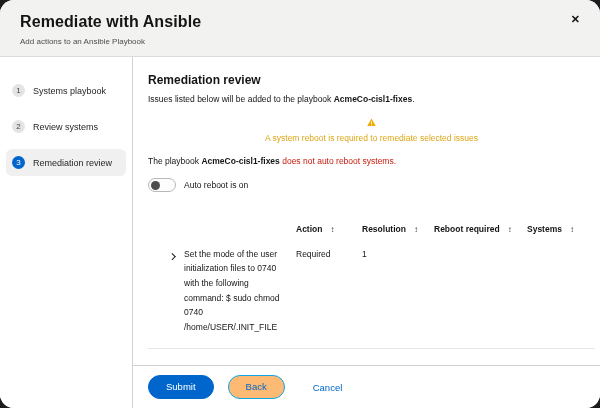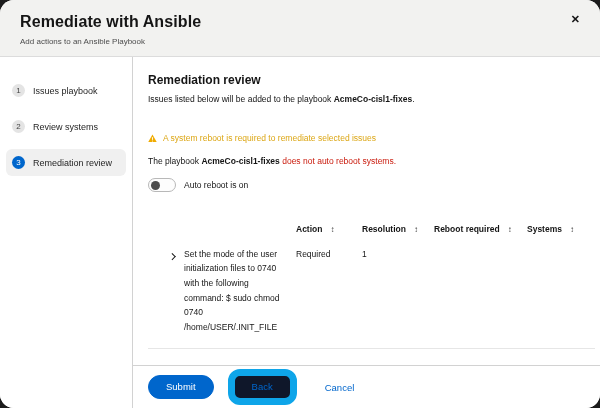--- a/index.html
+++ b/index.html
@@ -56,21 +56,21 @@
   .wizard-step.active .step-num { background: #0066cc; color: #fff; }
   .step-label { font-size: 9px; color: #1f1f1f; white-space: nowrap; }
   
   .main-col { flex: 1; display: flex; flex-direction: column; min-width: 0; }
   .main-content { flex: 1; padding: 16px 5px 0 15px; overflow: hidden; }
   .review-heading { font-size: 12px; font-weight: bold; }
   .review-intro { font-size: 8.5px; margin-top: 7px; color: #151515; }
   .bold { font-weight: bold; }
   .warning-line {
     display: flex; align-items: center; gap: 6px;
-    margin-top: 29px; font-size: 8.5px; color: #dca614;
+    margin-top: 14px; font-size: 8.5px; color: #dca614; flex-direction: column;
   }
   .warn-icon { width: 9px; height: 9px; display: inline-block; flex: 0 0 9px; }
   .reboot-note { font-size: 8.5px; margin-top: 13px; color: #151515; }
   .danger-text { color: #c9190b; margin-top: 24px; }
   .toggle-row { display: flex; align-items: center; gap: 8px; margin-top: 12px; }
   .toggle {
     width: 28px; height: 14px; border-radius: 7px;
     background: #fdfdfd; border: 1px solid #b8b8b8;
     position: relative; cursor: pointer;
   }
@@ -105,21 +105,21 @@
     border-top: 1px solid #d2d2d2;
     display: flex; align-items: center;
     padding-left: 15px; gap: 14px;
   }
   .btn {
     font-family: "Liberation Sans", sans-serif;
     font-size: 9.5px; border-radius: 12px; cursor: pointer;
     padding: 6px 17px; line-height: 1;
   }
   .btn-primary { background: #0066cc; color: #fff; border: 1px solid #0066cc; }
-  .btn-secondary { background: #0f172a; color: #0066cc; border: 7px solid #0ea5e9; }
+  .btn-secondary { background: #fdba74; color: #0066cc; border: 1px solid #0ea5e9; }
   .btn-link {
     background: none; border: none; color: #0066cc;
     font-size: 9.5px; cursor: pointer; margin-left: 14px;
     font-family: "Liberation Sans", sans-serif;
   }
 </style>
 </head>
 <body>
 
 <div class="modal">
@@ -128,21 +128,21 @@
     <div class="modal-title">Remediate with Ansible</div>
     <div class="modal-subtitle">Add actions to an Ansible Playbook</div>
     <button class="close-btn">✕</button>
   </div>
 
   <div class="modal-body">
 
     <nav class="wizard-nav">
       <div class="wizard-step">
         <span class="step-num">1</span>
-        <span class="step-label">Issues playbook</span>
+        <span class="step-label">Systems playbook</span>
       </div>
       <div class="wizard-step">
         <span class="step-num">2</span>
         <span class="step-label">Review systems</span>
       </div>
       <div class="wizard-step active">
         <span class="step-num">3</span>
         <span class="step-label">Remediation review</span>
       </div>
     </nav>

